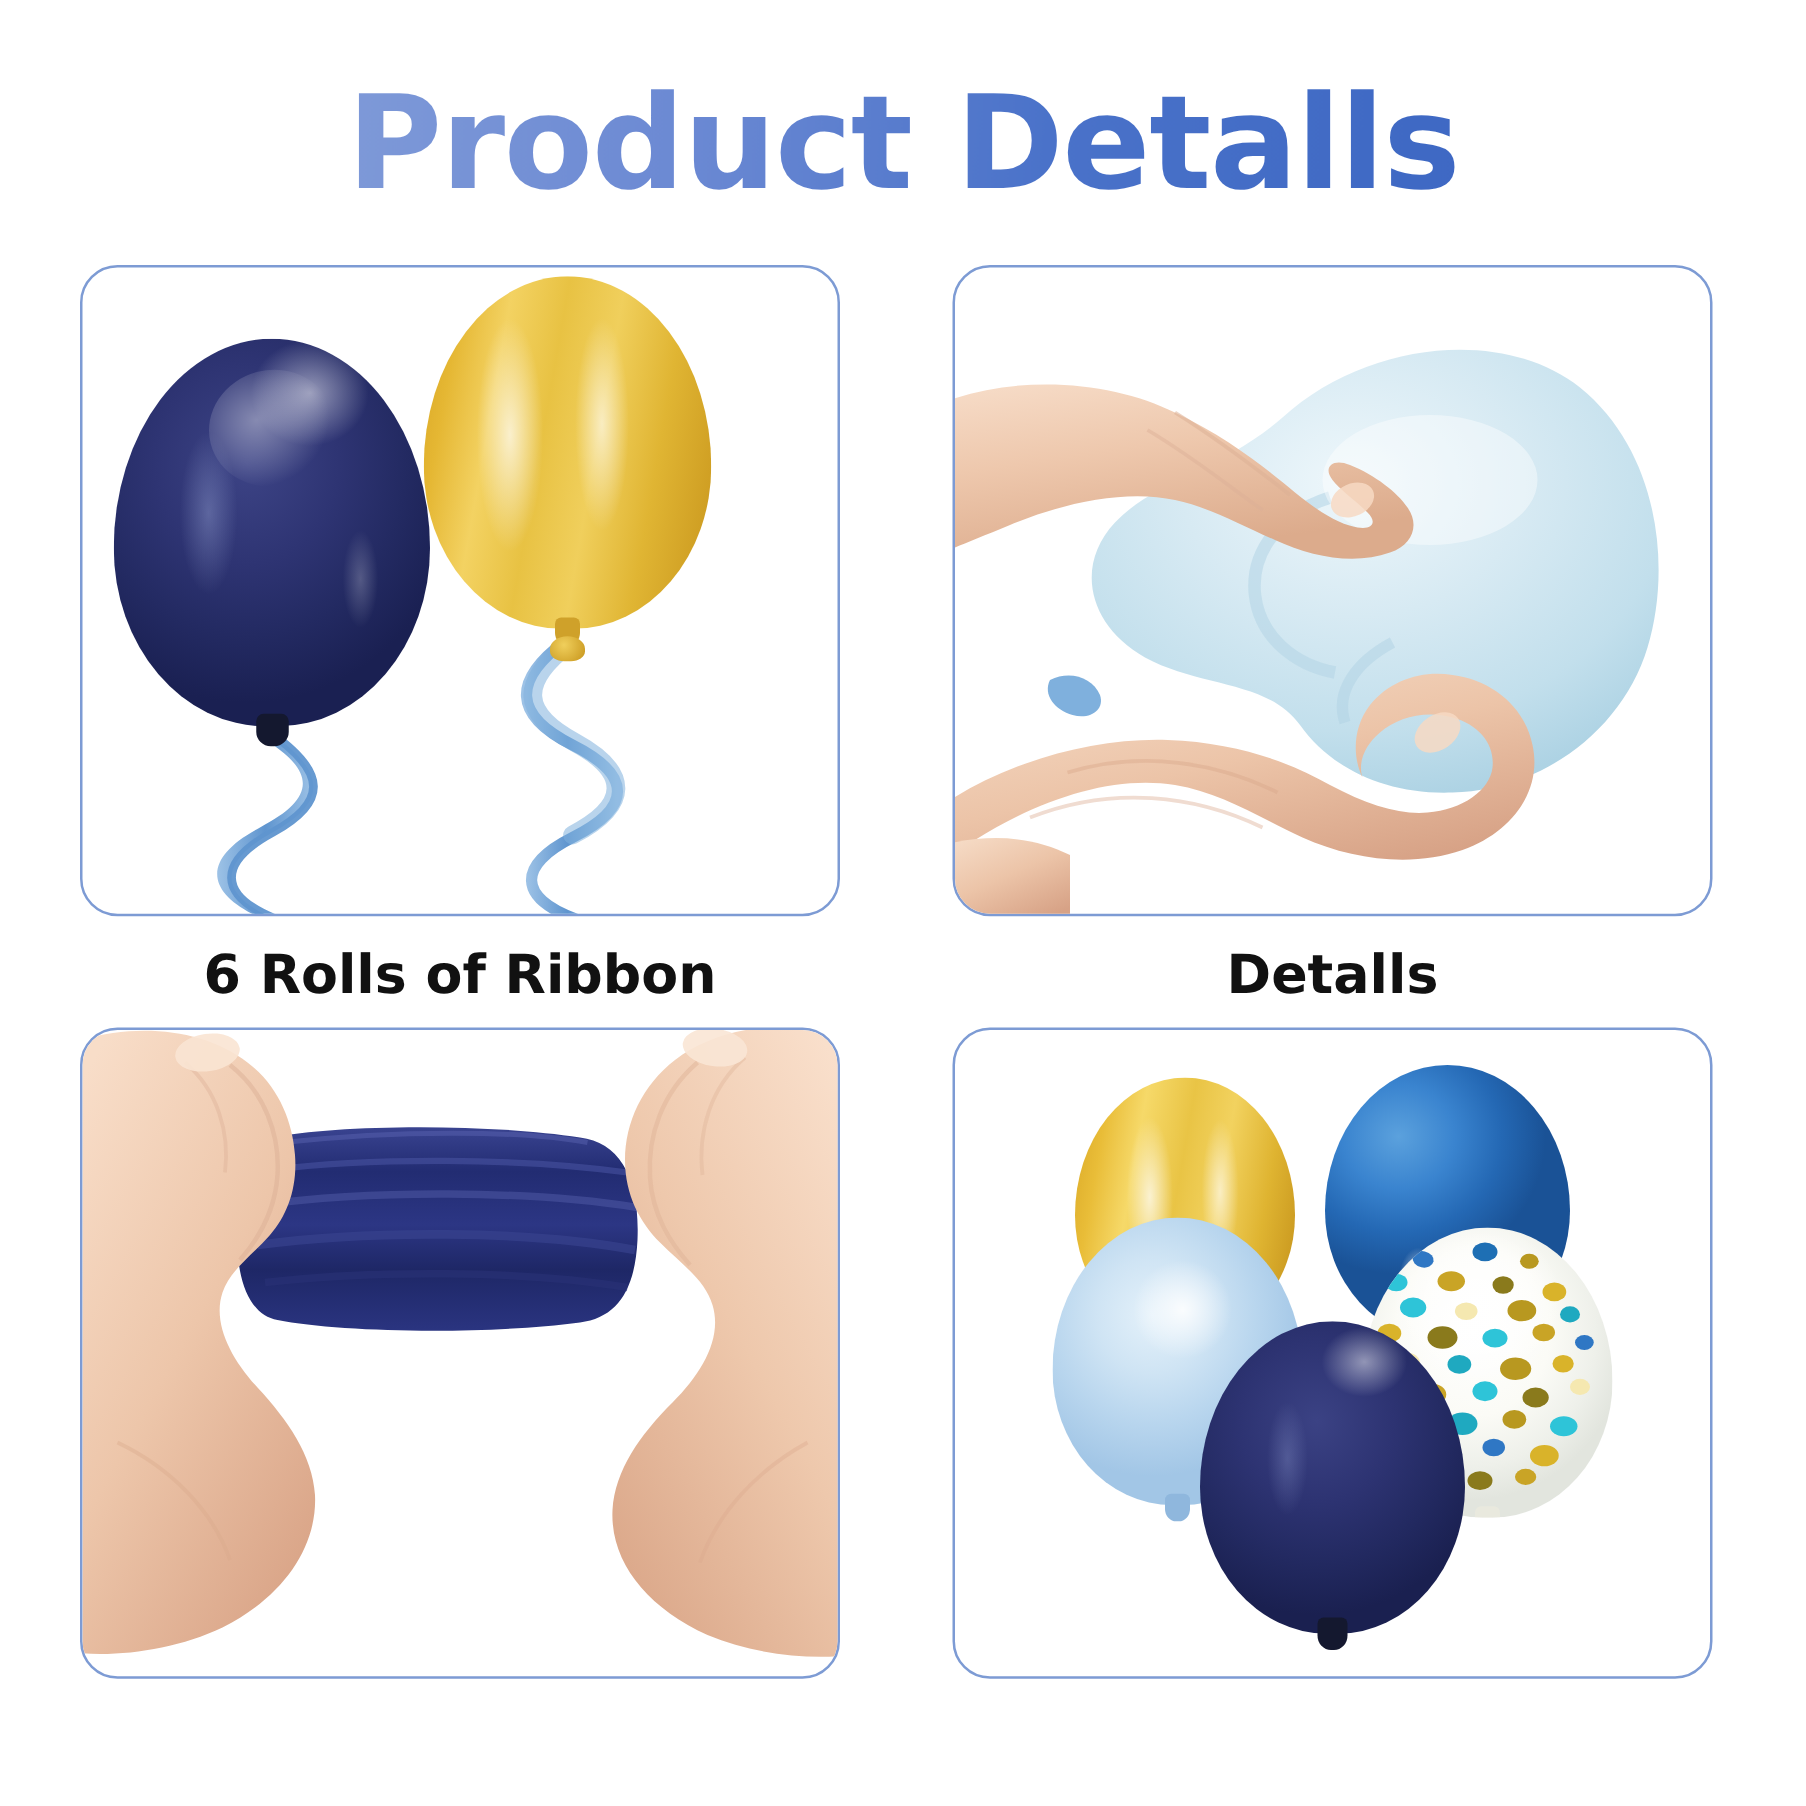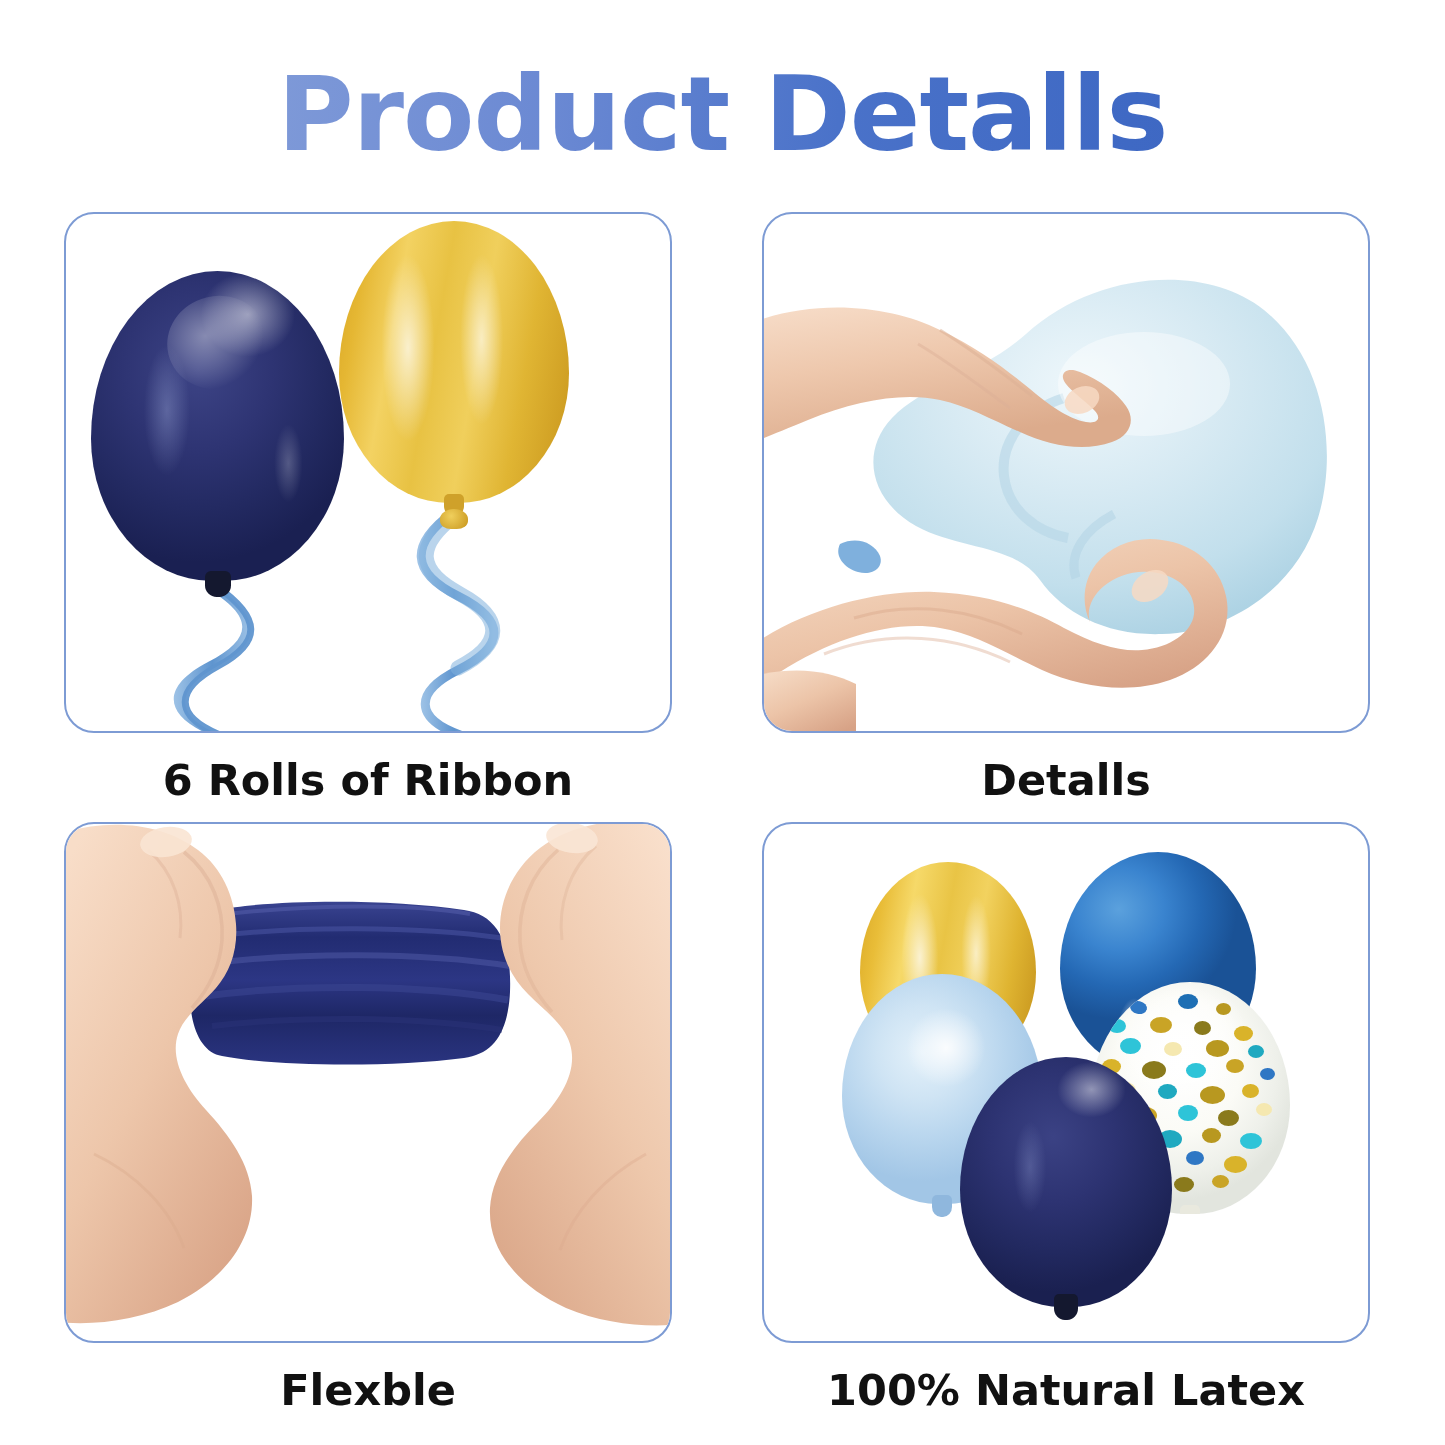--- a/index.html
+++ b/index.html
@@ -327,21 +327,20 @@
                    C 434 132 446 154 462 170 C 480 188 498 200 504 220
                    C 512 246 496 274 472 298 C 446 324 426 352 424 384
                    C 422 426 452 462 500 484 C 538 500 582 504 616 500 Z" fill="url(#skin4)"></path>
           <path d="M492 26 C 464 50 452 84 454 118 C 456 148 470 170 486 188" fill="none" stroke="#dfb398" stroke-width="3.5" opacity=".5"></path>
           <path d="M530 22 C 502 46 492 82 496 116" fill="none" stroke="#dfb398" stroke-width="3" opacity=".4"></path>
           <ellipse cx="506" cy="14" rx="26" ry="15" fill="#f9e6d5" opacity=".9" transform="rotate(8 506 14)"></ellipse>
           <path d="M580 330 C 540 352 508 386 494 426" fill="none" stroke="#dbab8f" stroke-width="3" opacity=".4"></path>
         </svg>
       </div>
     </div>
-    <div class="card-caption">Flexble</div>
   </div>
 
   <div class="cell cell-4">
     <div class="card">
       <div class="p4">
         <div style="position:absolute;left:78px;top:28px;width:460px;height:470px;">
 
           <div class="b4 b4-gold">
             <div class="nk"></div>
           </div>
@@ -394,16 +393,15 @@
             <span class="cf" style="left:61%;top:83%;width:17px;height:13px;background:#c9a426;"></span>
           </div>
 
           <div class="b4 b4-navy">
             <div class="nk"></div>
           </div>
 
         </div>
       </div>
     </div>
-    <div class="card-caption">100% Natural Latex</div>
   </div>
 
 </div>
 
 </body></html>

